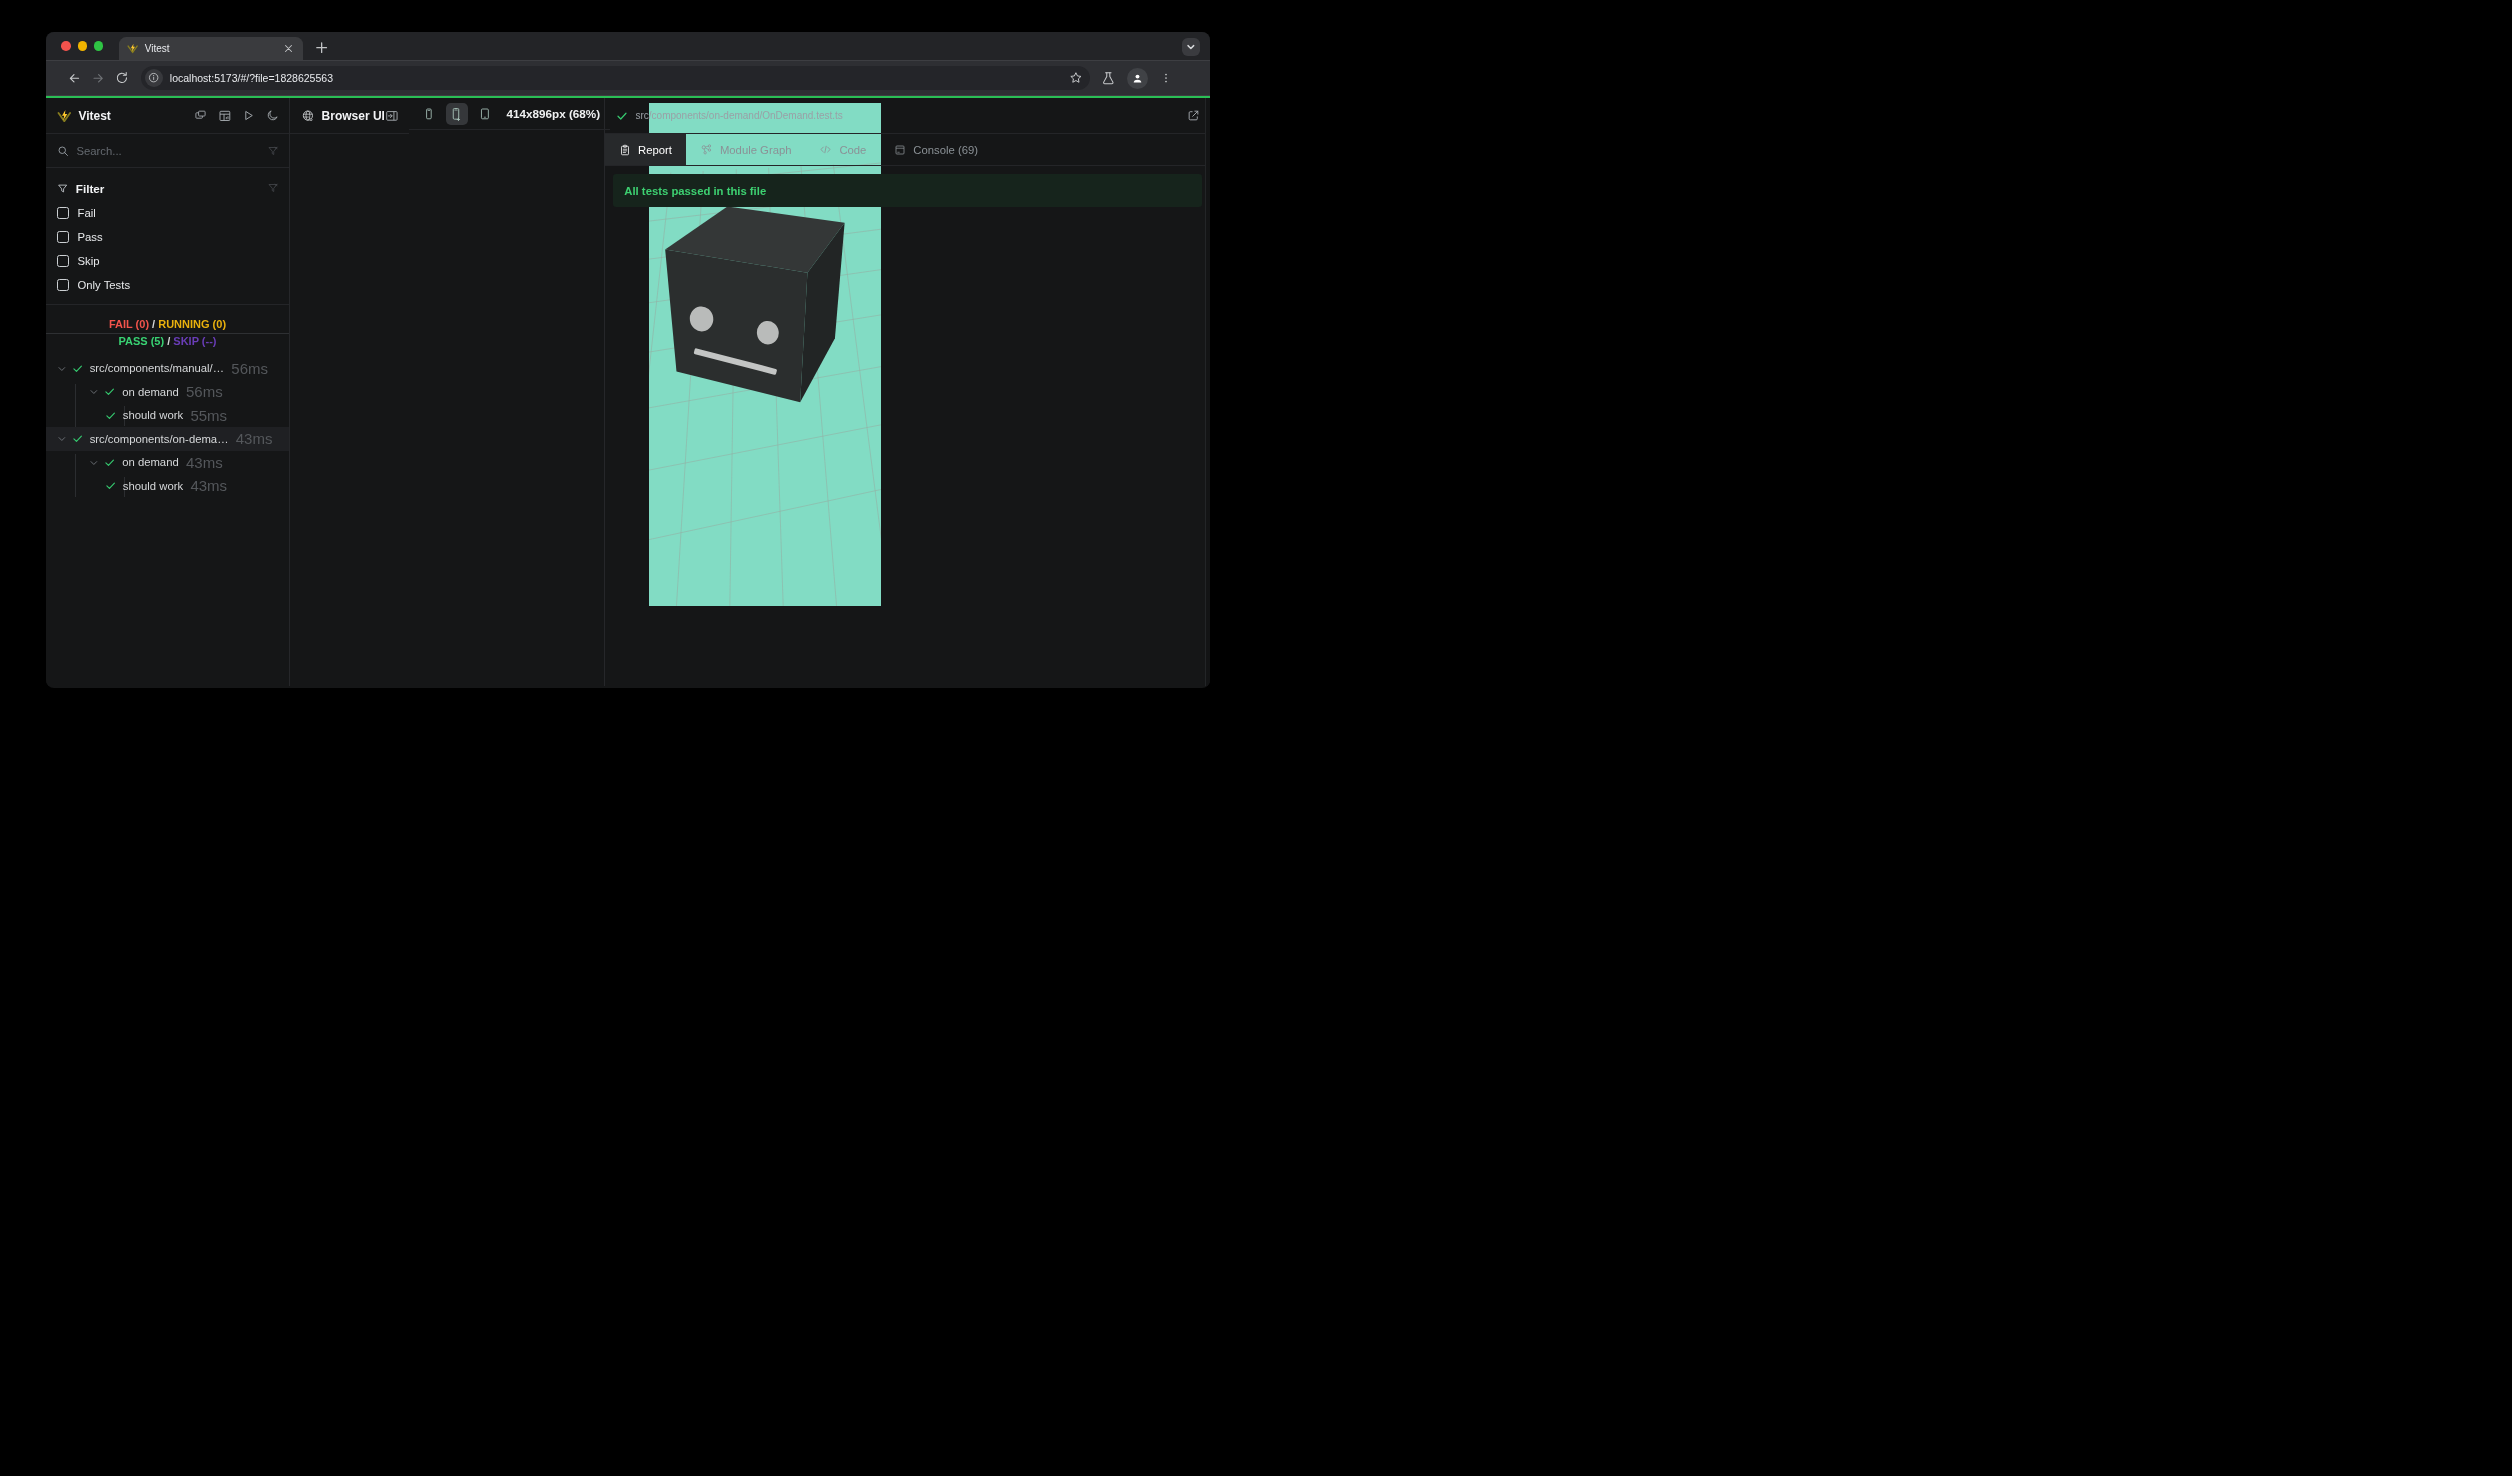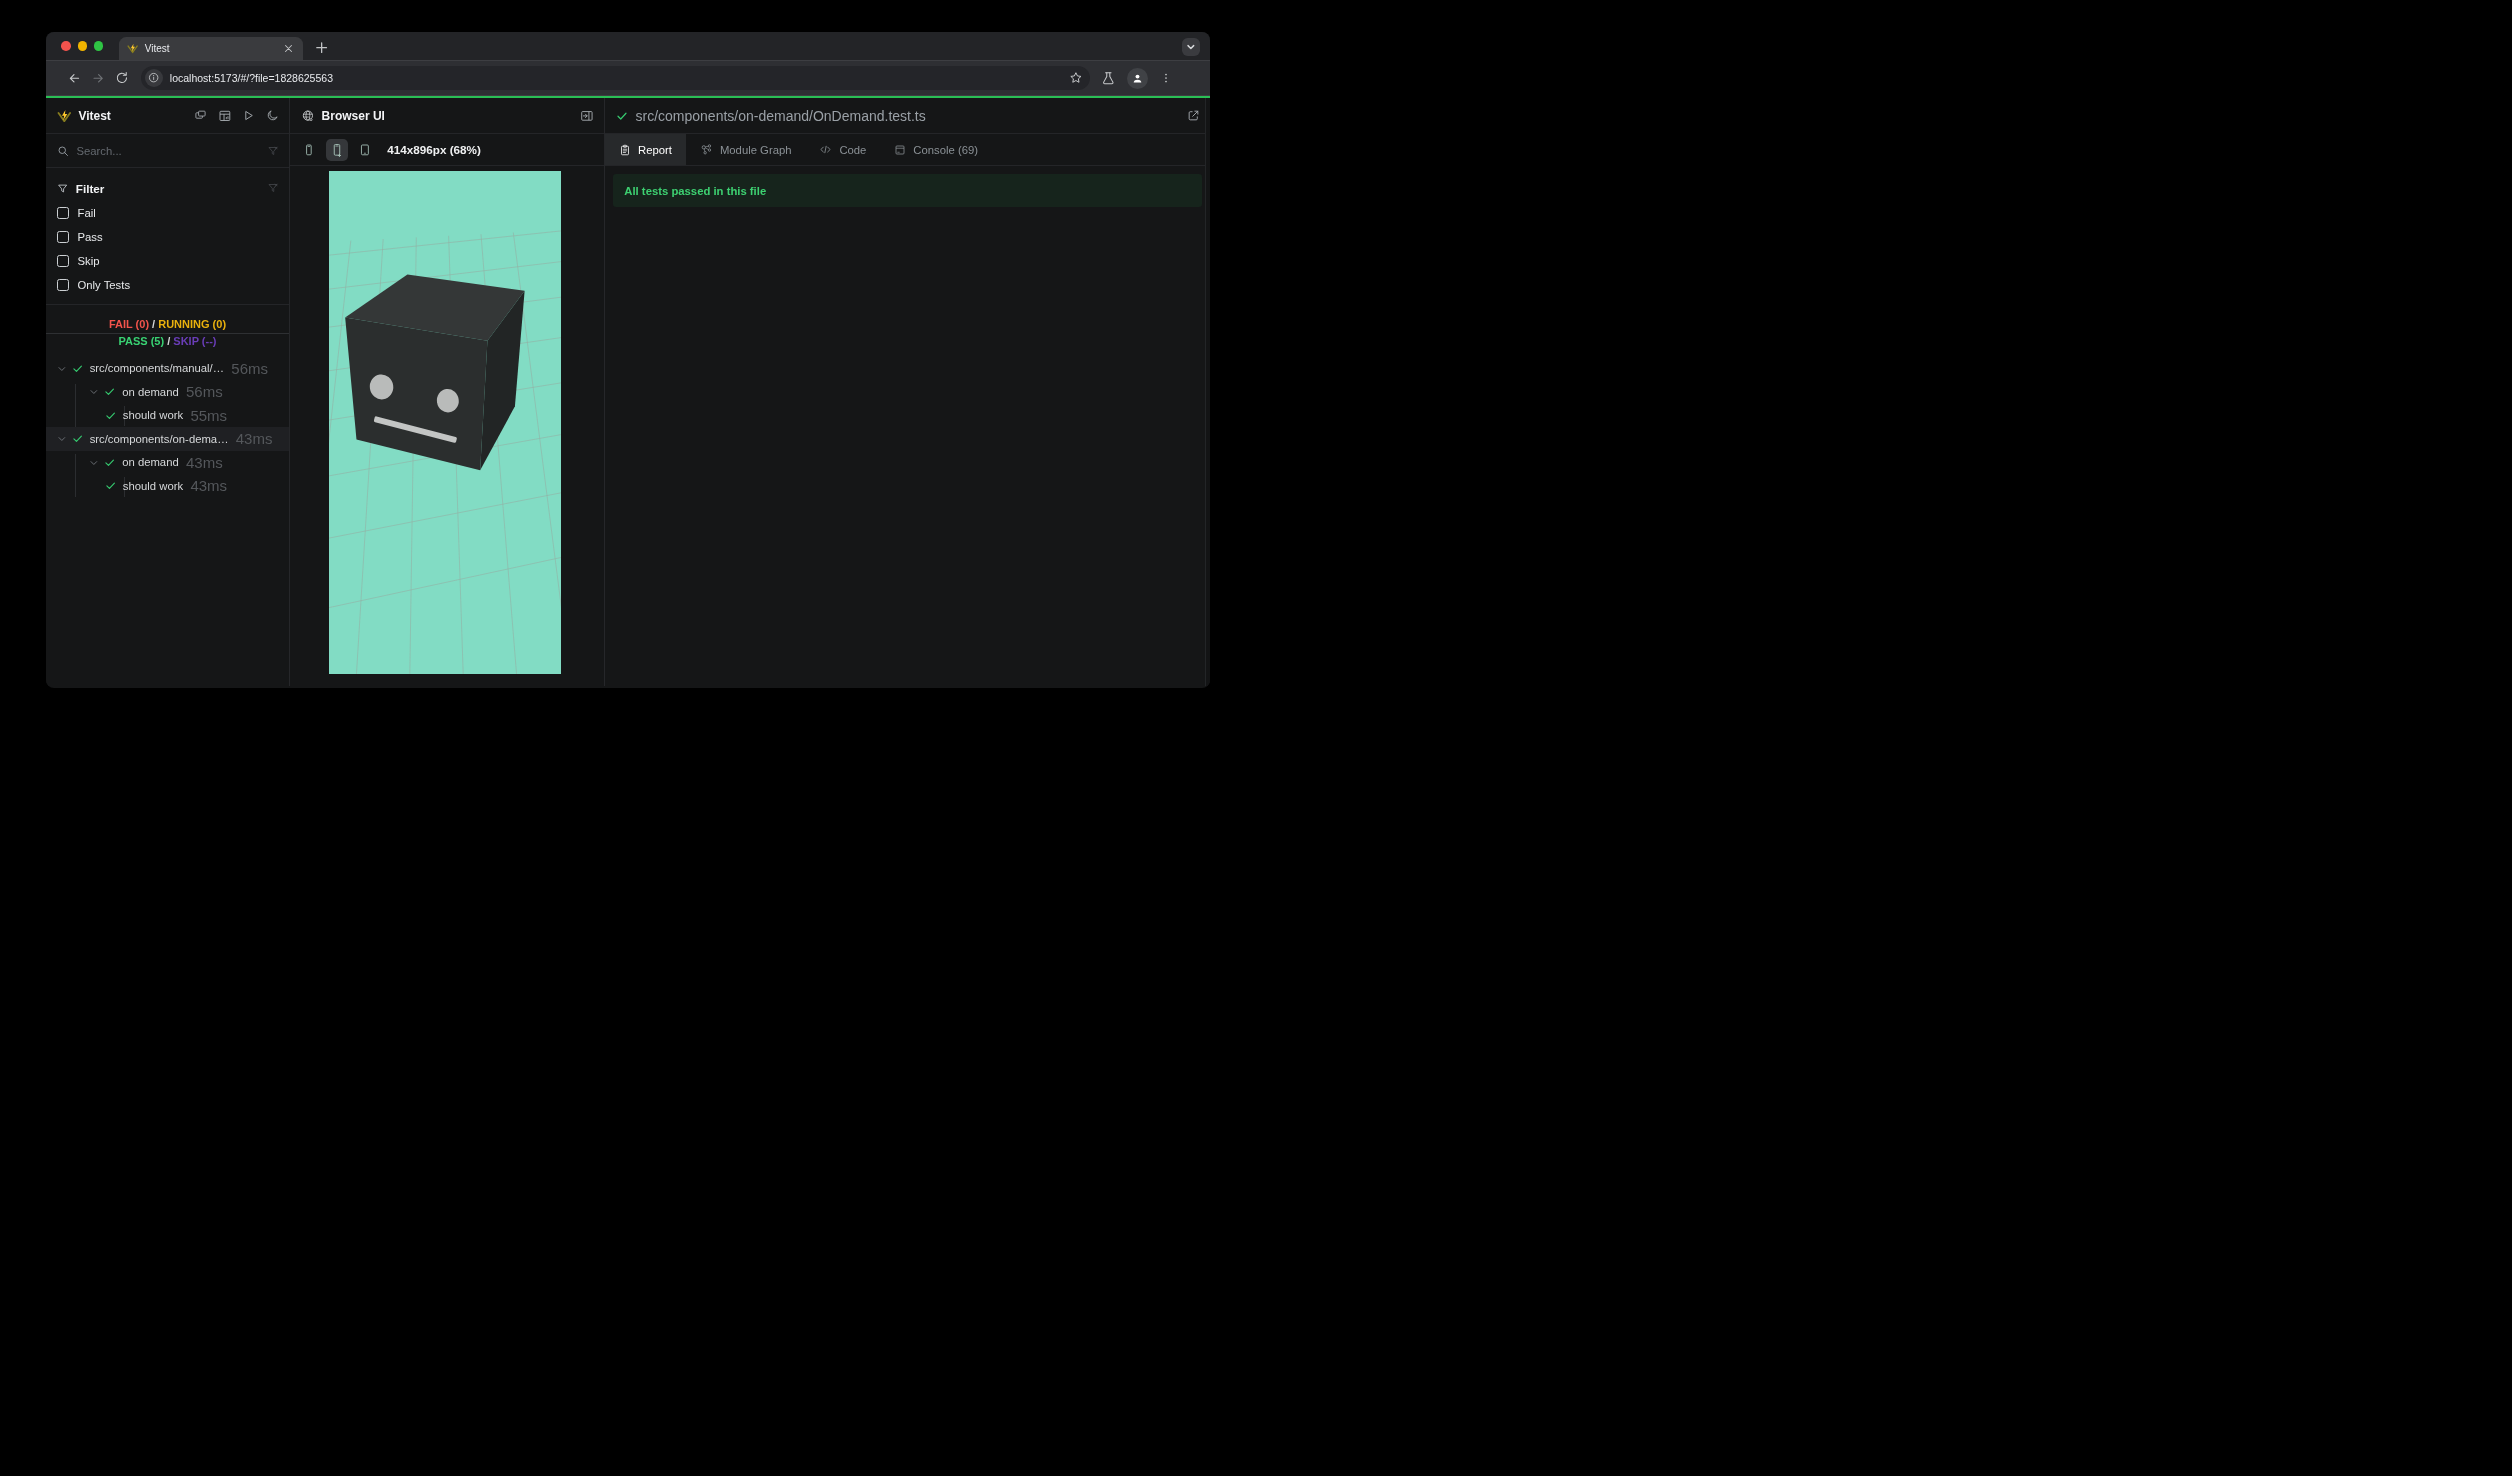--- a/index.html
+++ b/index.html
@@ -27,21 +27,21 @@
   .url { margin-left:7.3px; font-size:10.5px; color:#e8eaed; flex:1; white-space:nowrap; }
   .star { width:19.4px; height:19.4px; display:flex; align-items:center; justify-content:center; color:#c9cbcd; flex:0 0 auto; }
   .tb-right { display:flex; align-items:center; margin-left:8px; gap:8px; }
   .tb-ic { width:21px; height:21px; display:flex; align-items:center; justify-content:center; color:#c9cbcd; }
   .avatar { width:21px; height:21px; border-radius:50%; background:#404246; display:flex; align-items:center; justify-content:center; color:#fff; }
   .accent-bar { height:2.4px; background:#2abf55; }
 
   
   .main { display:flex; height:588px; background:#151617; }
   .col-side { width:244px; flex:0 0 auto; border-right:0.8px solid #26272a; display:flex; flex-direction:column; }
-  .col-mid { width:315px; flex:0 0 auto; border-right:0.8px solid #26272a; display:flex; flex-direction:column; }
+  .col-mid { width:315px; flex:0 0 auto; border-right:0.8px solid #26272a; display:flex; flex-direction:row; }
   .col-right { flex:1; display:flex; flex-direction:column; position:relative; }
 
   .phead { height:36px; flex:0 0 auto; display:flex; align-items:center; padding:0 10.5px; border-bottom:0.8px solid #242528; }
   .phead .grow { flex:1; }
   .bold-title { font-size:12px; font-weight:bold; color:#f3f4f6; }
   .h-ic { color:#a8adb2; display:flex; align-items:center; justify-content:center; }
   .side-icons { display:flex; align-items:center; gap:10.5px; }
 
   
   .searchrow { height:34px; flex:0 0 auto; display:flex; align-items:center; padding:0 10.5px; border-bottom:0.8px solid #242528; }
@@ -71,21 +71,21 @@
 
   
   .devrow { height:32px; flex:0 0 auto; display:flex; align-items:center; padding:0 9.7px; border-bottom:0.8px solid #242528; gap:7.3px; }
   .dev-ic { color:#a9c4ba; display:flex; align-items:center; justify-content:center; width:19.4px; height:19.4px; }
   .dev-ic.sel { background:#35373a; border-radius:4.9px; width:22px; height:22px; }
   .vp-label { margin-left:4.9px; font-size:11.7px; font-weight:bold; color:#f0f1f2; }
   .previewwrap { flex:1; position:relative; }
   .previewframe { position:absolute; left:39px; top:4.9px; width:232px; height:503px; background:#82dcc4; }
 
   
-  .fpath { margin-left:8px; font-size:14px; color:#9aa0a6; flex:1; white-space:nowrap; overflow:hidden; }
+  .fpath { margin-left:8px; font-size:10px; color:#9aa0a6; flex:1; white-space:nowrap; overflow:hidden; }
   .tabsrow { height:32px; flex:0 0 auto; display:flex; align-items:stretch; border-bottom:0.8px solid #242528; }
   .rtab { display:flex; align-items:center; padding:0 13.8px; gap:7.3px; font-size:11.3px; color:#8b9196; }
   .rtab.active { background:#27292b; color:#fff; }
   .rtab .ti { display:flex; }
   .rcontent { flex:1; padding:7.3px 8px; }
   .banner { background:#16241c; border-radius:3.2px; padding:9px 11.3px; }
   .banner span { font-size:11.3px; font-weight:bold; color:#3dd071; }
   .scrollgutter { position:absolute; right:0; top:0; bottom:0; width:4.9px; background:#131415; border-left:0.8px solid #232527; }
 </style>
 </head>

